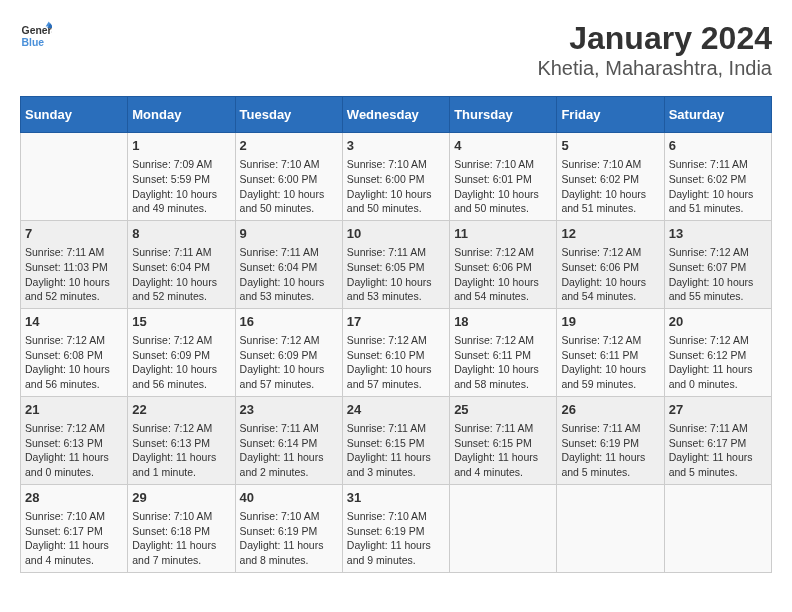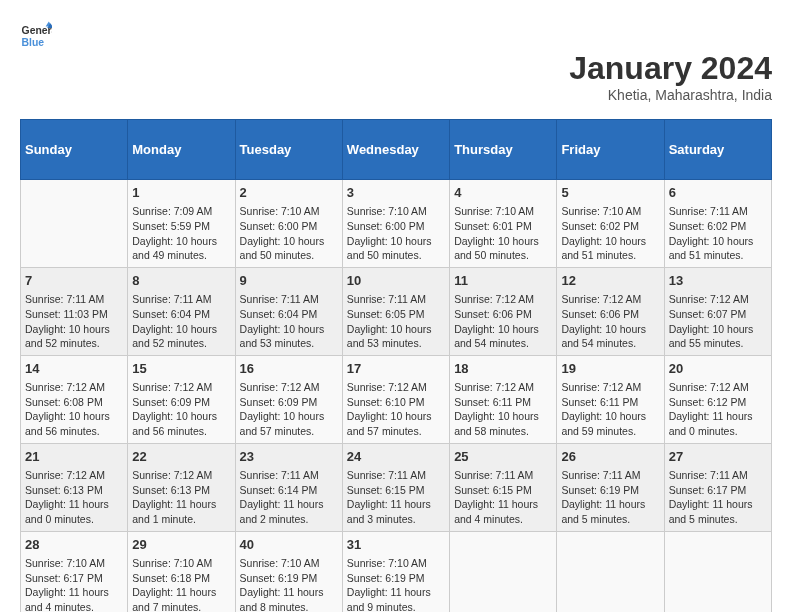--- a/index.html
+++ b/index.html
@@ -20,40 +20,39 @@
       display: flex;
       align-items: center;
       gap: 4px;
     }
     .logo-icon {
       width: 32px;
       height: 32px;
     }
     .title-block {
       text-align: right;
-      margin-top: 30px;
     }
     .month-year {
       font-size: 32px;
       font-weight: bold;
       color: #333;
     }
     .location {
-      font-size: 14px;
+      font-size: 20px;
       color: #555;
     }
     table {
       width: 100%;
       border-collapse: collapse;
       font-size: 11px;
     }
     thead tr th {
       background-color: #2a6ebb;
       color: white;
-      padding: 22px 4px;
+      padding: 10px 4px;
       text-align: left;
       font-size: 13px;
       font-weight: bold;
       border: 1px solid #1e5aa0;
     }
     tbody tr {
       border: 1px solid #ccc;
     }
     tbody tr td {
       vertical-align: top;

